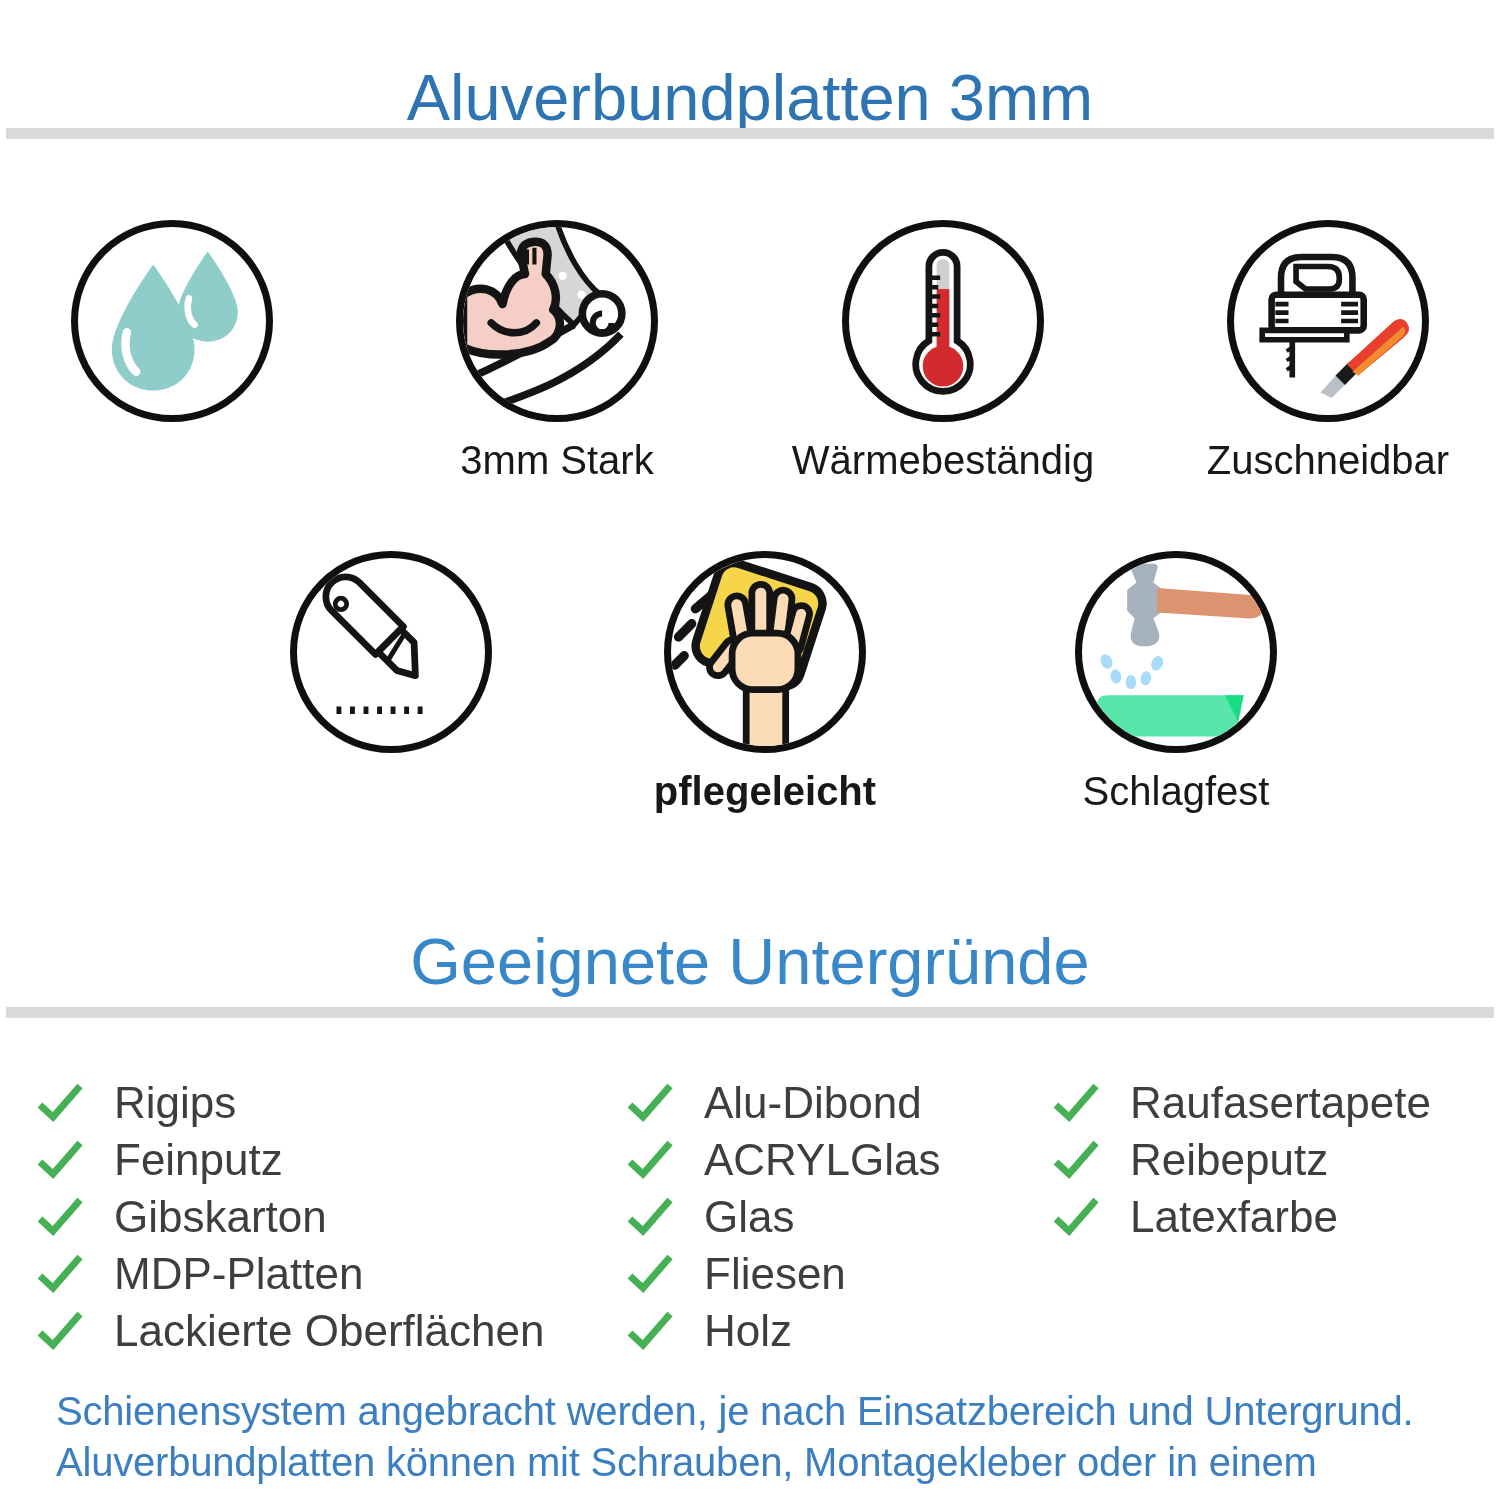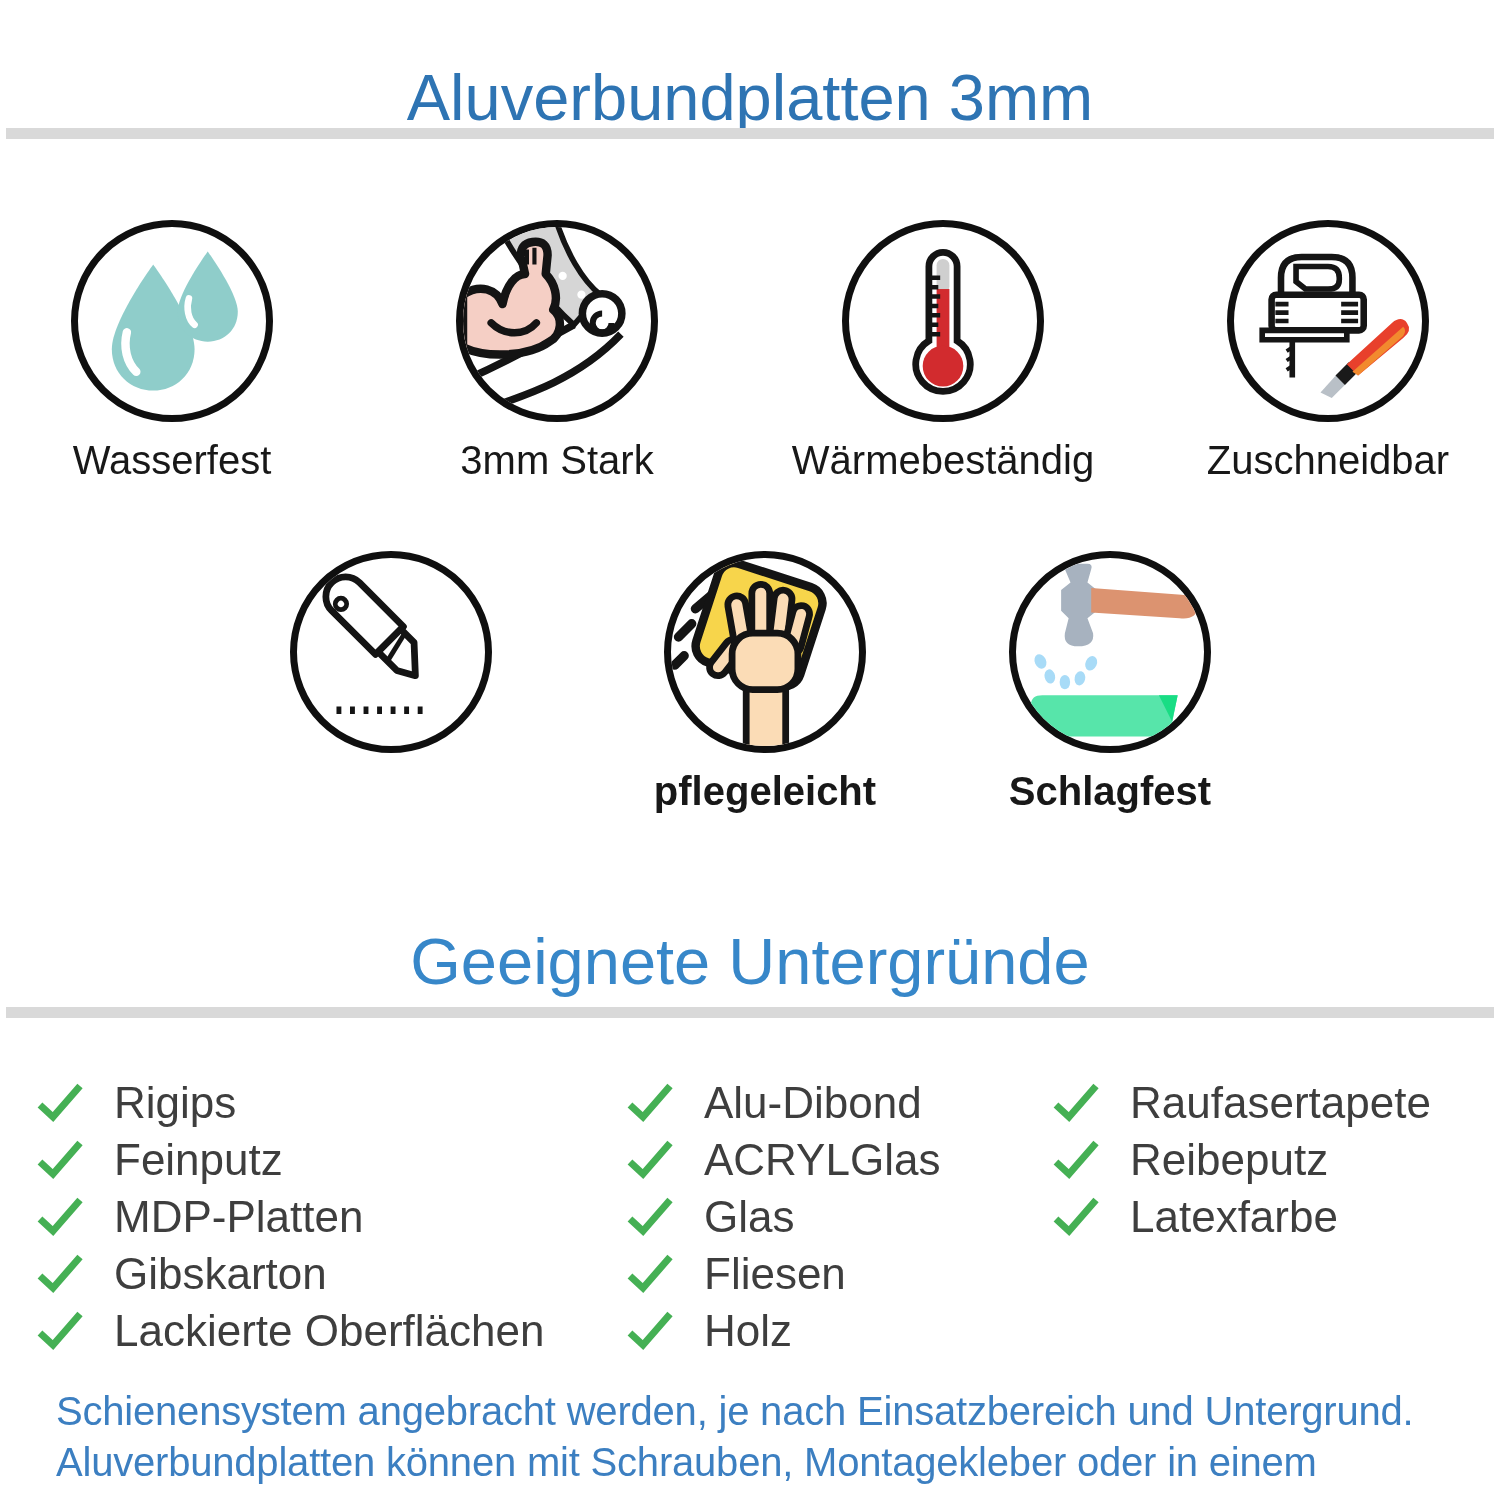--- a/index.html
+++ b/index.html
@@ -11,21 +11,21 @@
               font-size:65px;line-height:80px;color:#3787c9;white-space:nowrap;}
   .bar{position:absolute;left:6px;right:6px;height:11px;background:#d9d9d9;}
   #bar-top{top:128px;} #bar-mid{top:1007px;}
   .feature{position:absolute;width:320px;text-align:center;}
   .circle{width:188px;height:188px;border:7px solid #0f0f0f;border-radius:50%;
           overflow:hidden;margin:0 auto;background:#fff;}
   .circle svg{width:100%;height:100%;display:block;}
   .feature-label{margin-top:15px;font-size:40px;line-height:46px;color:#181818;white-space:nowrap;}
   #feat-1{left:12px;top:220px;} #feat-2{left:397px;top:220px;}
   #feat-3{left:783px;top:220px;} #feat-4{left:1168px;top:220px;}
-  #feat-5{left:231px;top:551px;} #feat-6{left:605px;top:551px;font-weight:bold;} #feat-7{left:950px;top:551px;font-weight:bold;}
+  #feat-5{left:231px;top:551px;} #feat-6{left:605px;top:551px;font-weight:bold;} #feat-7{left:1016px;top:551px;}
   .surf-col{position:absolute;top:1074px;}
   #surf-col-1{left:36px;} #surf-col-2{left:626px;} #surf-col-3{left:1052px;}
   .surf-item{display:flex;align-items:center;height:57px;}
   .surf-item svg{width:48px;height:40px;margin-right:30px;flex:none;}
   .surf-item span{font-size:44px;color:#3e3e3e;white-space:nowrap;}
   .footer{position:absolute;left:56px;top:1386px;font-size:40px;line-height:51px;
           color:#3c7fc1;letter-spacing:-0.2px;white-space:nowrap;}
 </style>
 </head>
 <body>
@@ -37,21 +37,20 @@
 
   <div class="feature" id="feat-1">
     <div class="circle">
       <svg viewBox="0 0 100 100">
         <path fill="#8fcdca" d="M40,20 C40,20 18,50 18,65 C18,78 28,87 40,87 C52,87 62,78 62,65 C62,50 40,20 40,20 Z"></path>
         <path fill="#8fcdca" d="M69,13 C69,13 53,35 53,45 C53,54.5 60,61 69,61 C78,61 85,54.5 85,45 C85,35 69,13 69,13 Z"></path>
         <path stroke="#ffffff" stroke-width="4.5" fill="none" stroke-linecap="round" d="M26,56 C24,64 26,72 31,77"></path>
         <path stroke="#ffffff" stroke-width="3.5" fill="none" stroke-linecap="round" d="M59,38 C57.5,43 58.5,49 62,52"></path>
       </svg>
     </div>
-    <div class="feature-label">Wasserfest</div>
   </div>
 
   <div class="feature" id="feat-2">
     <div class="circle">
       <svg viewBox="0 0 100 100">
         <path d="M18,-2 L50,-2 C55,13 63,28 73,36 L59,52 C43,38 28,17 18,-2 Z" fill="#d6d6d6" stroke="#141414" stroke-width="3"></path>
         <circle cx="41" cy="12" r="2.2" fill="#fff"></circle>
         <circle cx="53" cy="26" r="2.2" fill="#fff"></circle>
         <circle cx="63" cy="36" r="2.2" fill="#fff"></circle>
         <path d="M59,52 C41,62 20,73 0,82" stroke="#141414" stroke-width="4" fill="none"></path>
@@ -164,27 +163,27 @@
     <div class="surf-item">
       <svg viewBox="0 0 48 40">
           <path d="M4,22 L17,34 L44,3" stroke="#45b054" stroke-width="7" fill="none"></path>
         </svg>
       <span>Feinputz</span>
     </div>
     <div class="surf-item">
       <svg viewBox="0 0 48 40">
           <path d="M4,22 L17,34 L44,3" stroke="#45b054" stroke-width="7" fill="none"></path>
         </svg>
+      <span>Gibskarton</span>
+    </div>
+    <div class="surf-item">
+      <svg viewBox="0 0 48 40">
+          <path d="M4,22 L17,34 L44,3" stroke="#45b054" stroke-width="7" fill="none"></path>
+        </svg>
       <span>MDP-Platten</span>
-    </div>
-    <div class="surf-item">
-      <svg viewBox="0 0 48 40">
-          <path d="M4,22 L17,34 L44,3" stroke="#45b054" stroke-width="7" fill="none"></path>
-        </svg>
-      <span>Gibskarton</span>
     </div>
     <div class="surf-item">
       <svg viewBox="0 0 48 40">
           <path d="M4,22 L17,34 L44,3" stroke="#45b054" stroke-width="7" fill="none"></path>
         </svg>
       <span>Lackierte Oberflächen</span>
     </div>
   </div>
 
   <div class="surf-col" id="surf-col-2">

